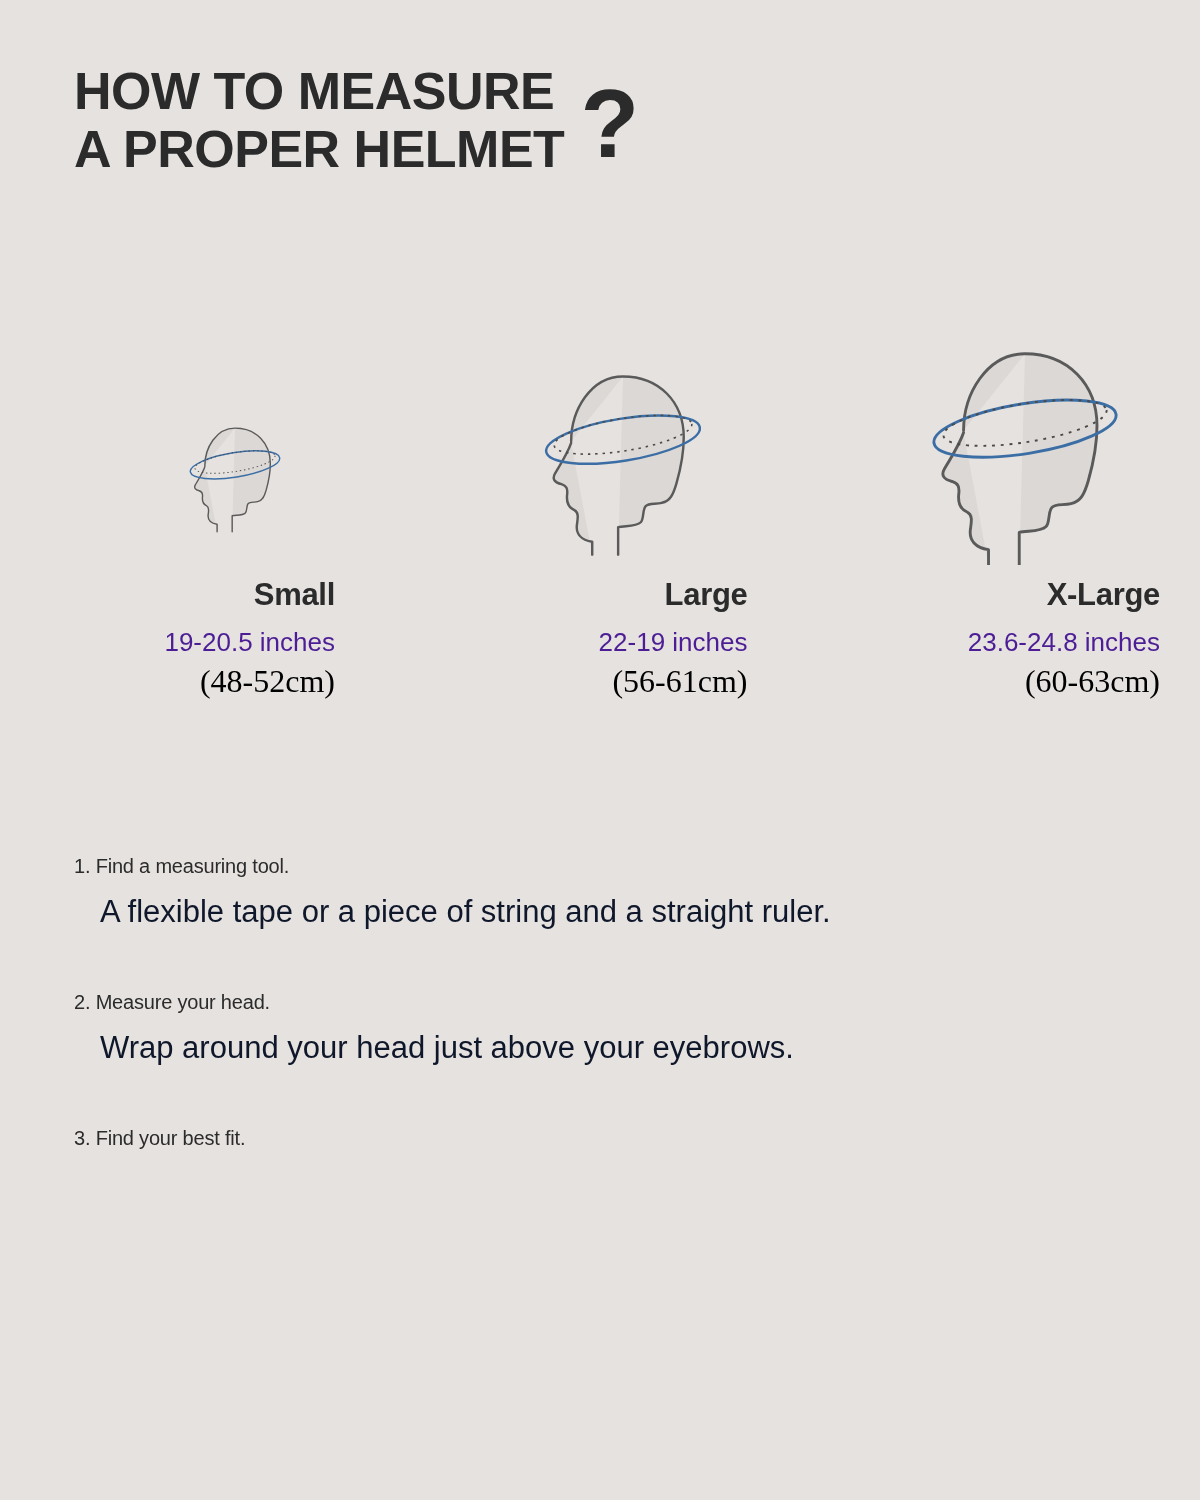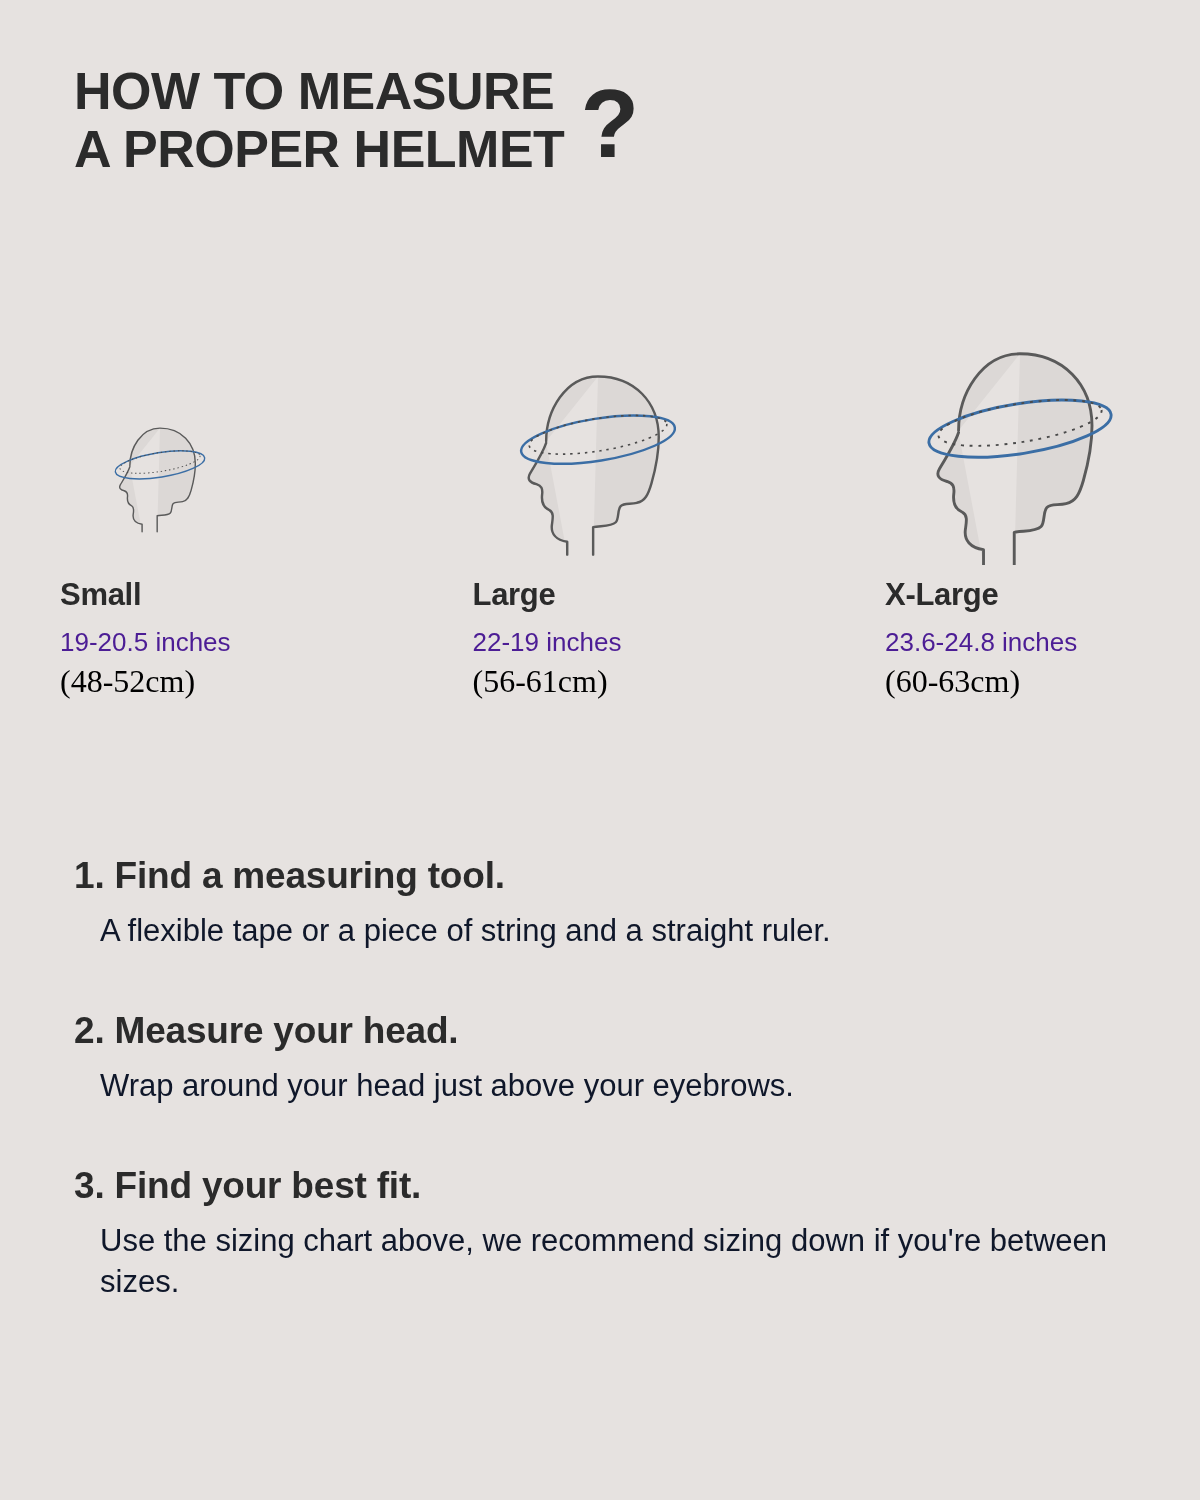--- a/index.html
+++ b/index.html
@@ -62,21 +62,21 @@
     top: 330px;
     width: 1100px;
     display: flex;
     justify-content: space-between;
     align-items: flex-start;
   }
   .size-col {
     width: 275px;
     display: flex;
     flex-direction: column;
-    align-items: flex-start;
+    align-items: flex-end;
   }
   .head-art {
     height: 235px;
     display: flex;
     align-items: flex-end;
     justify-content: center;
   }
   .size-name {
     margin-top: 12px;
     font-size: 31px;
@@ -104,22 +104,22 @@
     position: absolute;
     left: 74px;
     top: 855px;
     width: 1070px;
   }
   .step {
     margin-bottom: 58px;
   }
   .step:last-child { margin-bottom: 0; }
   .step-title {
-    font-size: 37px;
-    font-weight: 700;
+    font-size: 20px;
+    font-weight: 400;
     color: #2b2b2b;
     letter-spacing: -0.2px;
   }
   .step-body {
     margin-top: 14px;
     margin-left: 26px;
     font-size: 31px;
     color: #0f172a;
     line-height: 1.32;
     max-width: 1040px;
@@ -245,17 +245,16 @@
     <div class="step">
       <div class="step-title">1. Find a measuring tool.</div>
       <div class="step-body">A flexible tape or a piece of string and a straight ruler.</div>
     </div>
     <div class="step">
       <div class="step-title">2. Measure your head.</div>
       <div class="step-body">Wrap around your head just above your eyebrows.</div>
     </div>
     <div class="step">
       <div class="step-title">3. Find your best fit.</div>
-      <div class="step-body">Use the sizing chart above, we recommend sizing down if you're between sizes.</div>
     </div>
   </div>
 
 </div>
 
 </body></html>

